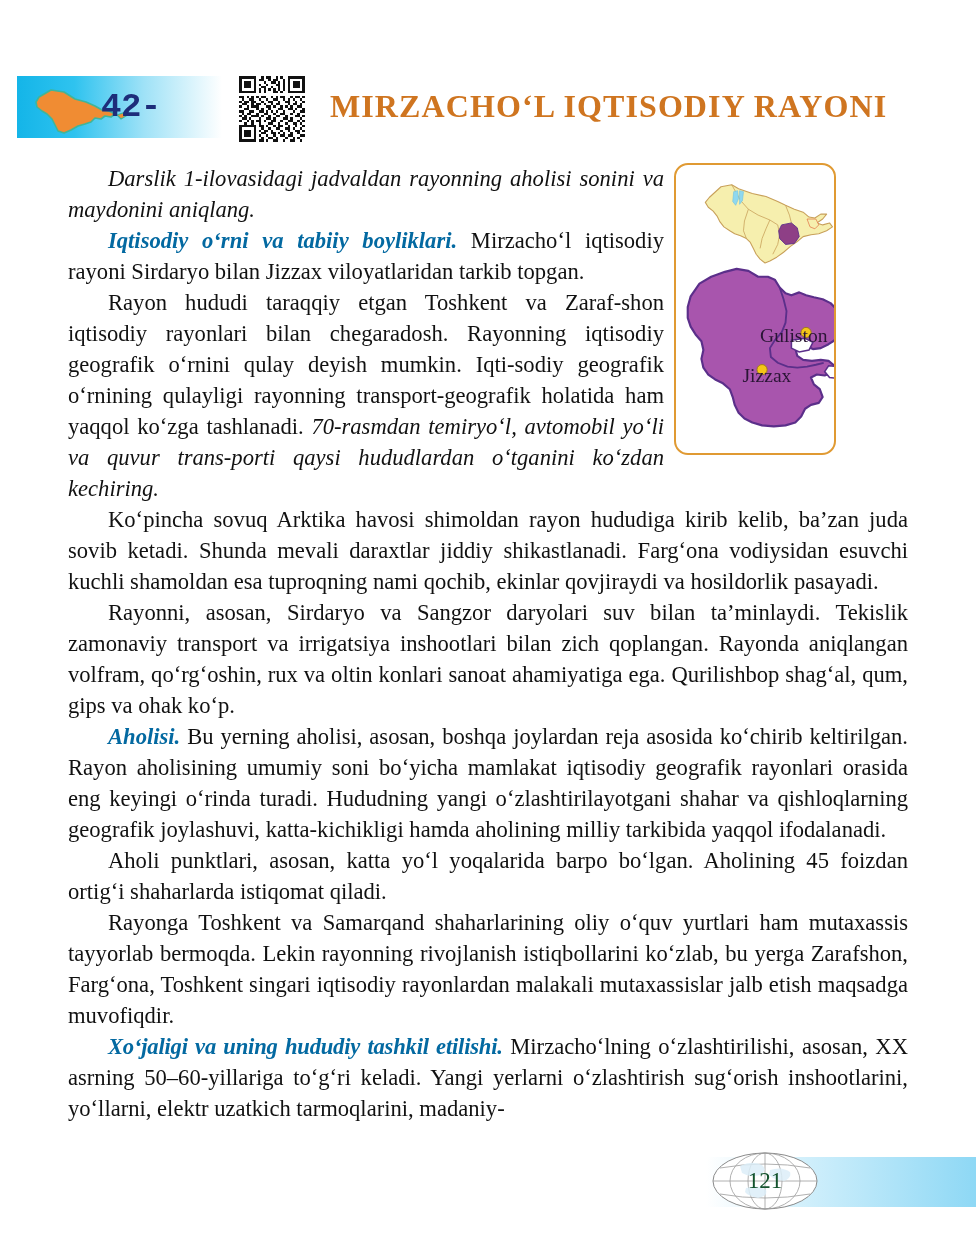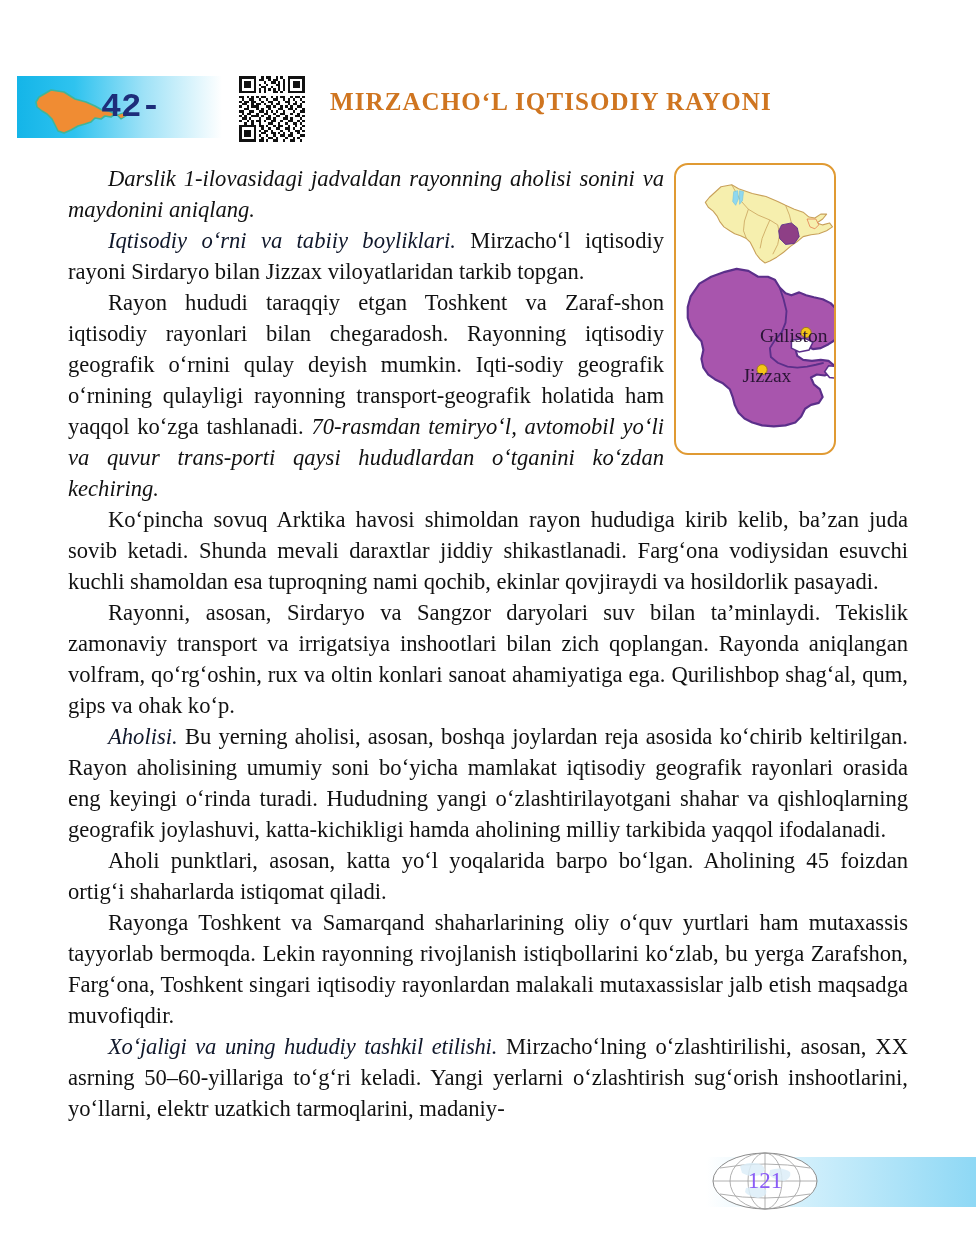--- a/index.html
+++ b/index.html
@@ -64,21 +64,21 @@
     width: 70px;
     height: 70px;
   }
 
   #chapter-title {
     position: absolute;
     left: 330px;
     top: 88px;
     width: 560px;
     font-weight: bold;
-    font-size: 25px;
+    font-size: 32px;
     letter-spacing: 1.1px;
     color: #cf7520;
     white-space: nowrap;
   }
 
   
   #map-figure {
     position: absolute;
     left: 674px;
     top: 163px;
@@ -111,22 +111,22 @@
   .para.narrow {
     width: 596px;   
   }
   .para.wide {
     width: 840px;
   }
   .italic-note {
     font-style: italic;
   }
   .run-head {
-    color: #0f172a;
-    font-weight: normal;
+    color: #0369a1;
+    font-weight: bold;
     font-style: italic;
   }
   .run-head.condensed {
     font-stretch: condensed;
     letter-spacing: -0.2px;
     margin-top: 28px;
   }
 
   
   #footer {
@@ -153,21 +153,21 @@
   }
   #page-number {
     position: absolute;
     left: 710px;
     top: 1148px;
     width: 110px;
     height: 66px;
     line-height: 66px;
     text-align: center;
     font-size: 23px;
-    color: #8b5cf6;
+    color: #14532d;
   }
 </style>
 </head>
 <body>
 
 <div id="header">
 
   <div id="lesson-badge">
     <svg id="lesson-badge-map" viewBox="0 0 110 54">
       <path d="M8 16 L20 9 L33 11 L44 18 L55 21 L64 25 L71 29 L78 30 L84 33

